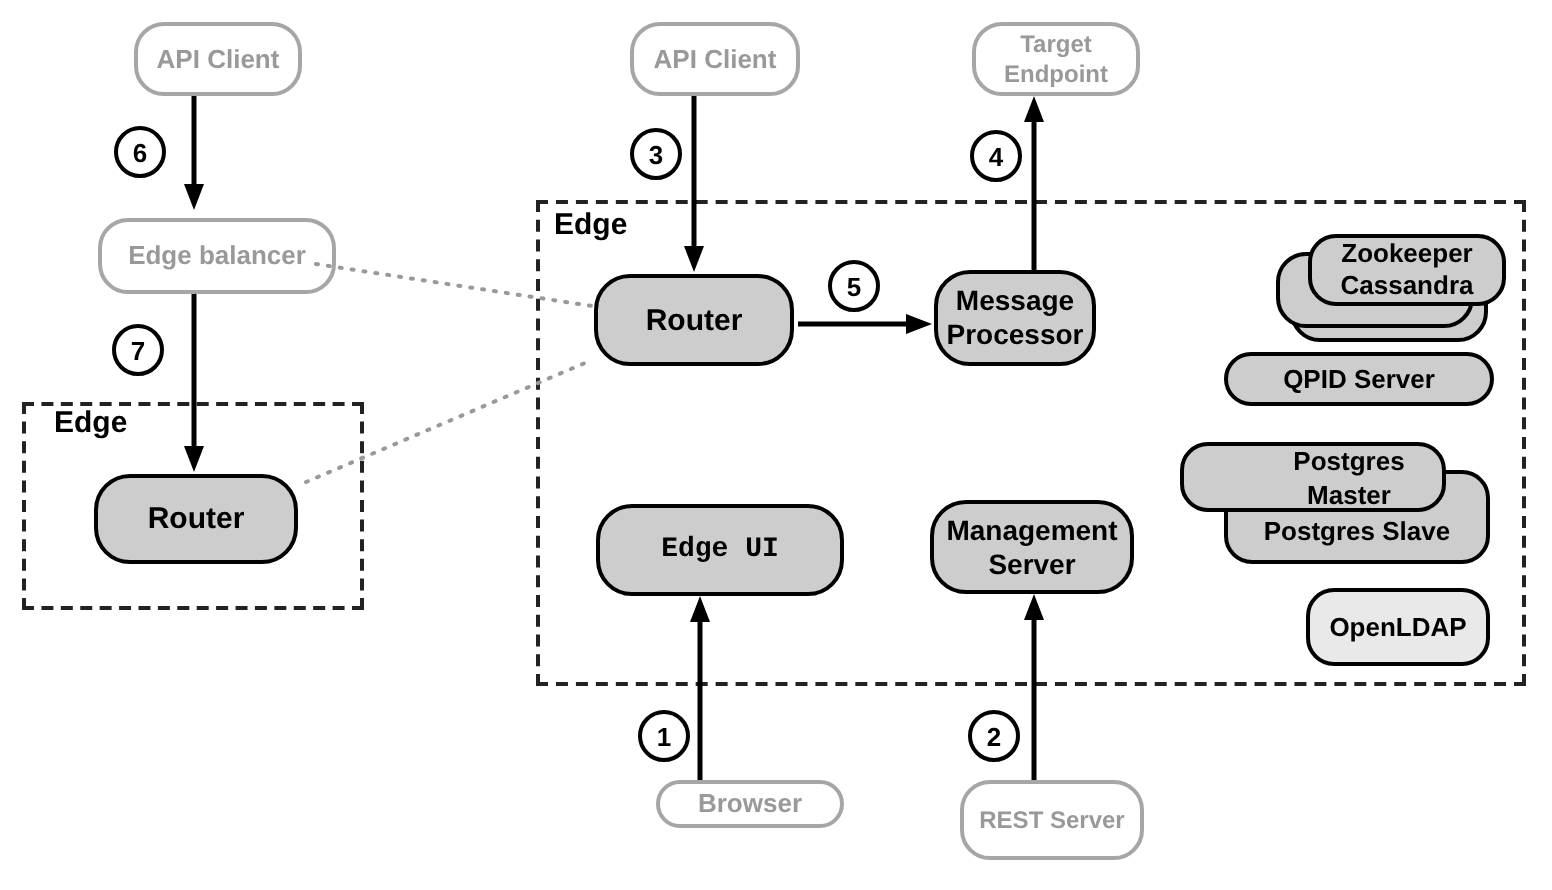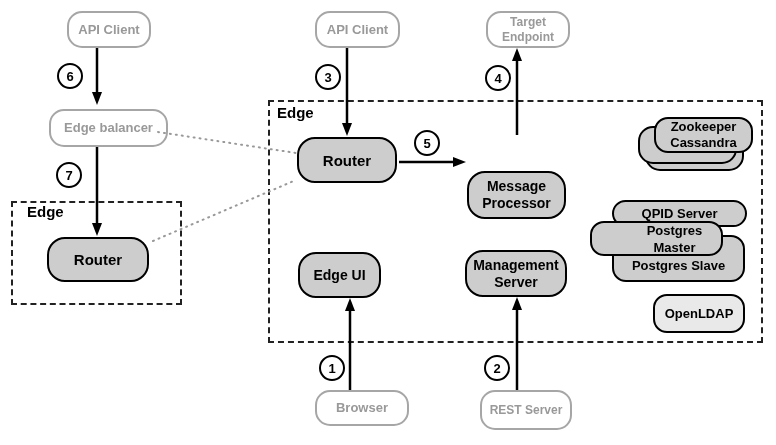--- a/index.html
+++ b/index.html
@@ -108,39 +108,39 @@
   <div class="group-label" style="left:277px; top:104px;">Edge</div>
 
   <div class="client" style="left:55px; top:11px; width:84px; height:37px;">API Client</div>
 
   <div class="client" style="left:37px; top:109px; width:119px; height:38px;">Edge balancer</div>
 
   <div class="client" style="left:303px; top:11px; width:85px; height:37px;">API Client</div>
 
   <div class="client" style="left:474px; top:11px; width:84px; height:37px; font-size:12px; line-height:15px;">Target Endpoint</div>
 
-  <div class="client" style="left:303px; top:390px; width:94px; height:36px;">Browser</div>
+  <div class="client" style="left:316px; top:390px; width:94px; height:24px;">Browser</div>
 
   <div class="client" style="left:468px; top:390px; width:92px; height:40px; font-size:12px;">REST Server</div>
 
   <div class="node" style="left:47px; top:237px; width:102px; height:45px; font-size:15px;">Router</div>
 
   <div class="node" style="left:297px; top:137px; width:100px; height:46px; font-size:15px;">Router</div>
 
-  <div class="node" style="left:467px; top:135px; width:99px; height:48px;margin-top:36px;">Message Processor</div>
+  <div class="node" style="left:467px; top:135px; width:81px; height:48px;">Message Processor</div>
 
-  <div class="node" style="left:298px; top:252px; width:83px; height:46px;">Edge UI</div>
+  <div class="node" style="left:298px; top:252px; width:124px; height:46px;font-family:Liberation Mono, monospace;">Edge UI</div>
 
   <div class="node" style="left:465px; top:250px; width:102px; height:47px;">Management Server</div>
 
   <div class="stack-layer" style="left:645px; top:133px; width:99px; height:38px;"></div>
   <div class="stack-layer" style="left:638px; top:126px; width:99px; height:38px;"></div>
   <div class="node small pill" style="left:630px; top:117px; width:99px; height:36px; line-height:16px;margin-left:24px;">Zookeeper Cassandra</div>
 
-  <div class="node small" style="left:612px; top:200px; width:135px; height:27px; border-radius:14px;">QPID Server</div>
+  <div class="node small" style="left:612px; top:176px; width:135px; height:27px; border-radius:14px;">QPID Server</div>
 
   <div class="node small pill bottom-text" style="left:612px; top:235px; width:133px; height:47px;">Postgres Slave</div>
   <div class="node small pill" style="left:590px; top:221px; width:133px; height:35px;padding-left:40px;">Postgres Master</div>
 
   <div class="node small pill light" style="left:653px; top:294px; width:92px; height:39px;">OpenLDAP</div>
 
   <div class="badge" style="left:319px; top:355px;">1</div>
   <div class="badge" style="left:484px; top:355px;">2</div>
   <div class="badge" style="left:315px; top:64px;">3</div>
   <div class="badge" style="left:485px; top:65px;">4</div>

